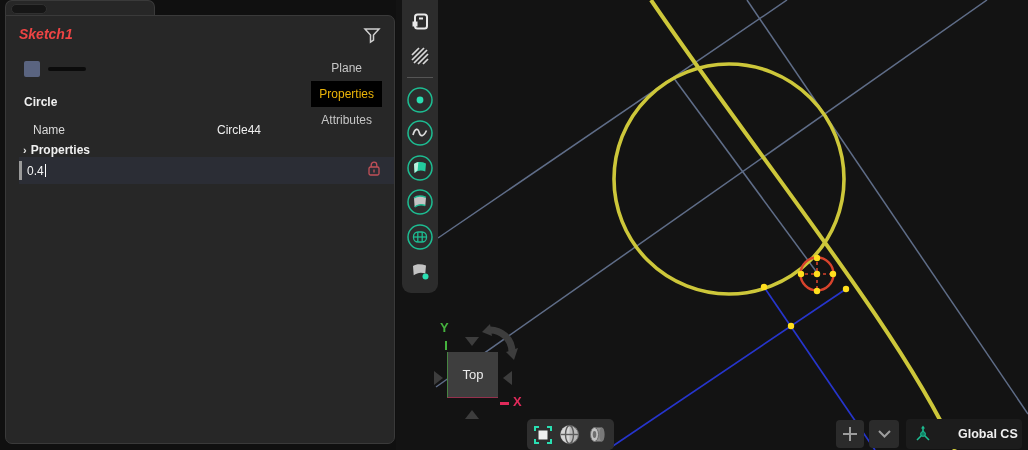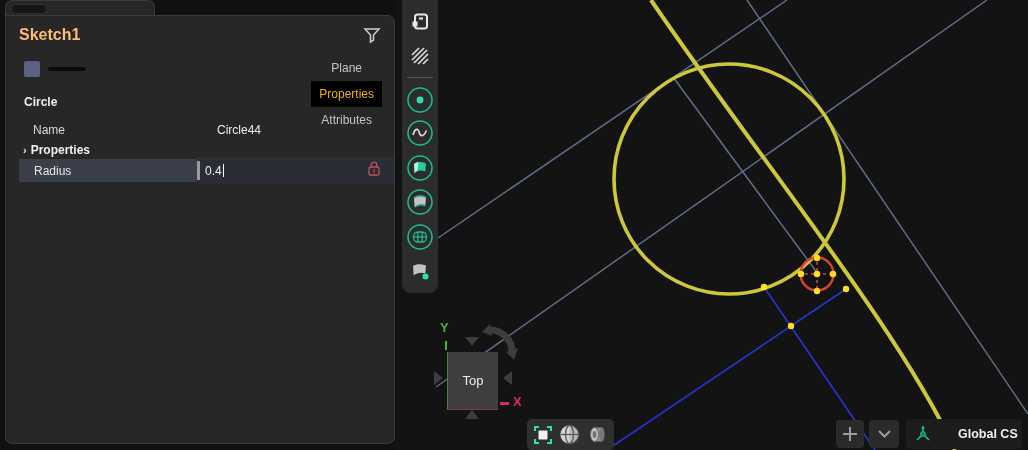--- a/index.html
+++ b/index.html
@@ -9,21 +9,21 @@
   
   #viewport{position:absolute;left:396px;top:0;width:632px;height:450px;background:#131313;}
   #geo-svg{position:absolute;left:402px;top:0;width:626px;height:450px;}
   
   #panel{position:absolute;left:5px;top:15px;width:390px;height:429px;background:#272727;
          border:1px solid #3a3a3a;border-radius:7px;border-top-left-radius:0;}
   #panel-bump{position:absolute;left:5px;top:0;width:150px;height:17px;background:#272727;
               border:1px solid #3a3a3a;border-bottom:none;border-radius:7px 7px 0 0;}
   #panel-pill{position:absolute;left:11px;top:4px;width:36px;height:10px;background:#161616;
               border:1px solid #303030;border-radius:5px;}
-  .panel-title{position:absolute;left:18px;top:25px;font-size:16px;font-weight:bold;color:#fdba74;}
+  .panel-title{position:absolute;left:18px;top:25px;font-size:14px;font-weight:bold;color:#ef4444;font-style:italic;}
   .funnel{position:absolute;left:362px;top:25px;width:18px;height:18px;cursor:pointer;}
   .swatch{position:absolute;left:23px;top:60px;width:16px;height:16px;background:#5a6480;border-radius:2px;}
   .line-preview{position:absolute;left:47px;top:66px;width:38px;height:4px;background:#0b0b0b;border-radius:2px;}
   #tabs{position:absolute;right:12px;top:54px;height:26px;display:flex;align-items:center;}
   .tab{font-size:12px;color:#c6c6c6;padding:6px 8px;cursor:pointer;white-space:nowrap;}
   .tab.active{background:#000;color:#eab308;}
   .section-title{position:absolute;left:23px;top:94px;font-size:12px;font-weight:bold;color:#f0f0f0;}
   .name-label{position:absolute;left:32px;top:122px;font-size:12px;color:#d9d9d9;}
   .name-value{position:absolute;left:216px;top:122px;font-size:12px;color:#efefef;}
   .attr-row{position:absolute;left:22px;top:142px;font-size:12px;font-weight:bold;color:#f0f0f0;display:flex;align-items:center;}
@@ -35,21 +35,21 @@
   .radius-value{font-size:12px;color:#f4f4f4;}
   .caret{width:1px;height:13px;background:#fff;margin-left:1px;}
   .lock{position:absolute;right:14px;top:4px;width:12px;height:15px;}
   
   #tool-strip{position:absolute;left:402px;top:0;width:36px;height:293px;background:#2c2c2c;
               border-radius:0 0 9px 9px;}
   .strip-icon{position:absolute;left:4px;width:28px;height:28px;display:flex;align-items:center;
               justify-content:center;cursor:pointer;}
   .strip-div{position:absolute;left:5px;top:77px;width:26px;height:1px;background:#555;}
   
-  #cube{position:absolute;left:447px;top:352px;width:51px;height:58px;background:#3e3e3e;
+  #cube{position:absolute;left:447px;top:352px;width:51px;height:46px;background:#3e3e3e;
         border-left:1px solid rgba(80,190,70,.55);border-bottom:1px solid rgba(220,40,90,.55);
         display:flex;align-items:center;justify-content:center;cursor:pointer;}
   #cube span{font-size:13px;color:#ececec;}
   .axis-y{position:absolute;left:440px;top:320px;font-size:13px;font-weight:bold;color:#45b33e;}
   .axis-x{position:absolute;left:513px;top:394px;font-size:13px;font-weight:bold;color:#e02a5a;}
   .y-tick{position:absolute;left:445px;top:341px;width:2px;height:9px;background:#45b33e;}
   .x-dash{position:absolute;left:500px;top:402px;width:9px;height:3px;background:#e02a5a;}
   .tri{position:absolute;width:0;height:0;cursor:pointer;}
   .tri-down{border-left:7px solid transparent;border-right:7px solid transparent;border-top:9px solid #3d3d3d;}
   .tri-up{border-left:7px solid transparent;border-right:7px solid transparent;border-bottom:9px solid #3d3d3d;}
@@ -248,21 +248,20 @@
         <span class="tab">Attributes</span>
       </div>
     <div class="section-title" style="left:18px;top:79px;">Circle</div>
     <div class="name-label" style="left:27px;top:107px;">Name</div>
     <div class="name-value" style="left:211px;top:107px;">Circle44</div>
     <div class="attr-row" style="left:17px;top:127px;">
       <span class="attr-chevron">›</span>
       <span>Properties</span>
     </div>
     <div id="radius-row" style="left:13px;top:143px;">
-      <div class="radius-label">Radius</div>
       <div id="radius-input">
         <div class="drag-bar"></div>
         <span class="radius-value">0.4</span>
         <div class="caret"></div>
         <svg class="lock" viewBox="0 0 12 15">
           <g fill="none" stroke="#c25058" stroke-width="1.3">
             <rect x="1" y="6" width="10" height="8" rx="1.5"></rect>
             <path d="M3.2,6 V4 a2.8,2.8 0 0 1 5.6,0 V6"></path>
             <line x1="6" y1="8.5" x2="6" y2="11.5"></line>
           </g>

